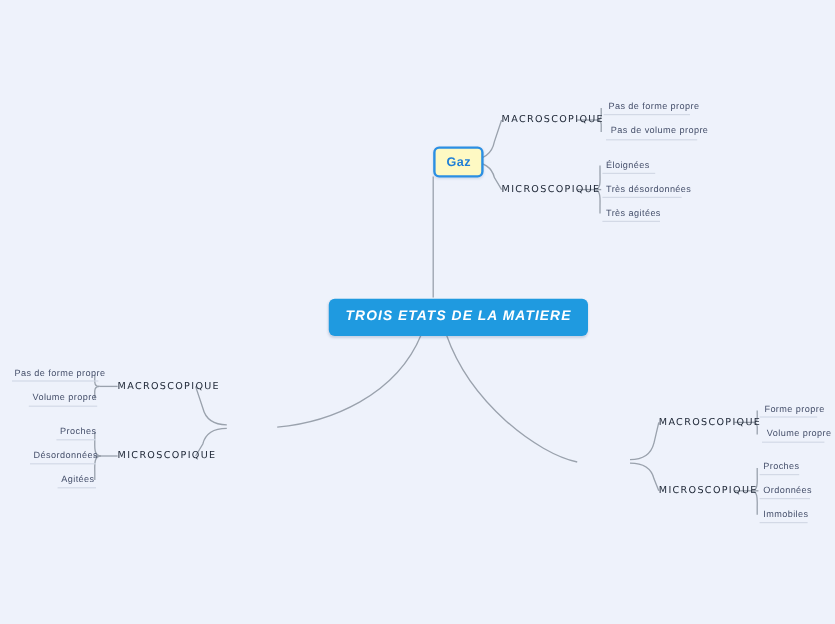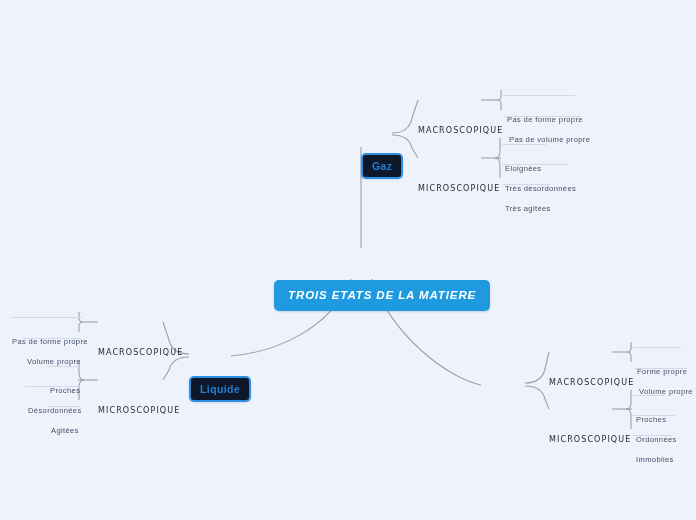--- a/index.html
+++ b/index.html
@@ -24,37 +24,36 @@
     top: 0;
     width: 696px;
     height: 520px;
   }
 
   
   .node {
     position: absolute;
     box-sizing: border-box;
     white-space: nowrap;
-    margin-top: 31px;
   }
 
   .root-node {
     background: #1f9ae0;
     color: #ffffff;
     border-radius: 5px;
     font-size: 11.5px;
     font-weight: bold;
     letter-spacing: 0.9px;
     padding: 9px 14px 10px 14px;
     text-align: center;
     box-shadow: 0 1px 2px rgba(20,60,120,0.18);
   }
 
   .branch-node {
-    background: #0f172a;
+    background: #fef9c3;
     color: #1f7fd6;
     border: 2px solid #2b8fe3;
     border-radius: 5px;
     font-size: 10.5px;
     font-weight: bold;
     letter-spacing: 0.4px;
     padding: 5px 9px 5px 9px;
     text-align: center;
     box-shadow: 0 1px 2px rgba(20,60,120,0.12);
   }
@@ -147,21 +146,20 @@
 
   <div class="node leaf" style="left:505px; top:133px;">Éloignées</div>
   <div class="leaf-underline" style="left:502px; top:144px; width:44px;"></div>
 
   <div class="node leaf" style="left:505px; top:153px;">Très désordonnées</div>
   <div class="leaf-underline" style="left:502px; top:164px; width:66px;"></div>
 
   <div class="node leaf" style="left:505px; top:173px;">Très agitées</div>
   <div class="leaf-underline" style="left:502px; top:184px; width:48px;"></div>
 
-  <div class="node branch-node" style="left:189px; top:345px;">Liquide</div>
 
   <div class="node cat-label" style="left:98px; top:317px;">MACROSCOPIQUE</div>
 
   <div class="node leaf" style="left:12px; top:306px; text-align:right;">Pas de forme propre</div>
   <div class="leaf-underline" style="left:10px; top:317px; width:72px;"></div>
 
   <div class="node leaf" style="left:27px; top:326px; text-align:right;">Volume propre</div>
   <div class="leaf-underline" style="left:24px; top:338px; width:57px;"></div>
 
   <div class="node cat-label" style="left:98px; top:375px;">MICROSCOPIQUE</div>

